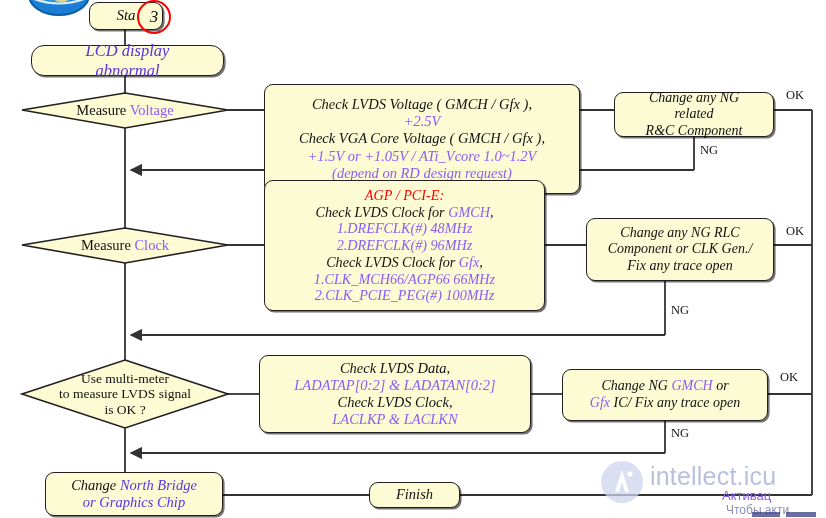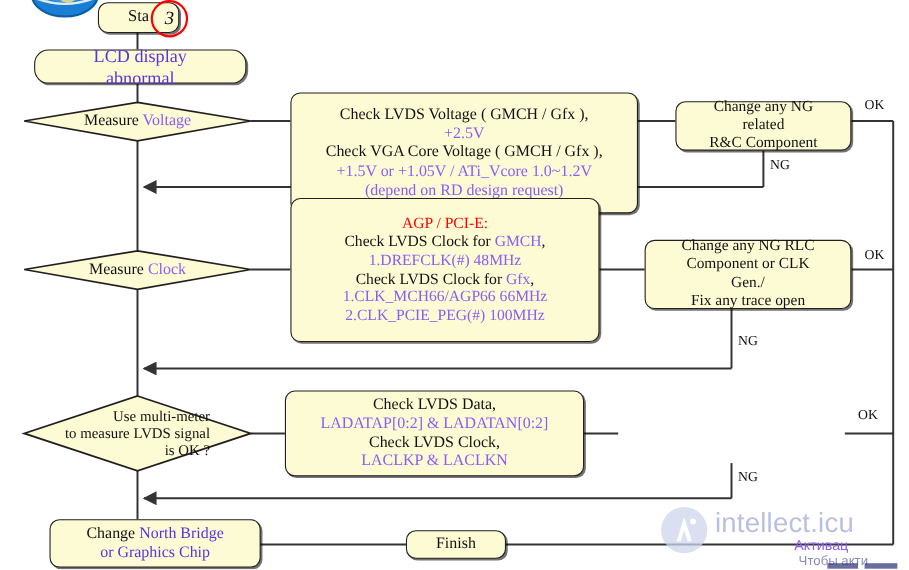--- a/index.html
+++ b/index.html
@@ -32,21 +32,21 @@
     border-radius: 9px;
     box-shadow: 1.6px 1.6px 0 rgba(0,0,0,0.55);
     display: flex;
     align-items: center;
     justify-content: center;
     text-align: center;
     color: #111111;
     line-height: 1.18;
     z-index: 3;
   }
-  .node .inner { width: 100%; padding: 0 20px; }
+  .node .inner { width: 100%; padding: 0 20px; font-style: italic; }
   .blue { color: #8b5cf6; }
   .red  { color: #ff0000; }
   .vio  { color: #5a32e0; }
   .blk  { color: #111111; }
 
   
   .diamond {
     position: absolute;
     z-index: 3;
   }
@@ -228,21 +228,21 @@
     </div>
   </div>
 
   <div class="diamond" style="left:22px; top:228px; width:206px; height:35px;">
     <div class="dlabel" style="font-size:14.5px;">
       <span><span class="blk">Measure </span><span class="blue">Clock</span></span>
     </div>
   </div>
 
   <div class="diamond" style="left:22px; top:360px; width:206px; height:68px;">
-    <div class="dlabel" style="font-size:13.5px;text-align:right;">
+    <div class="dlabel" style="font-size:13.5px;">
       <span>
         <span>Use multi-meter</span><br>
         <span>to measure LVDS signal</span><br>
         <span>is OK ?</span>
       </span>
     </div>
   </div>
 
   <div class="node" style="left:264px; top:51px; width:316px; height:110px; font-size:14.5px;margin-top:33px;">
     <div class="inner">
@@ -252,20 +252,21 @@
       <div class="blue">+1.5V or +1.05V / ATi_Vcore 1.0~1.2V</div>
       <div class="blue">(depend on RD design request)</div>
     </div>
   </div>
 
   <div class="node" style="left:264px; top:180px; width:281px; height:131px; font-size:14.2px;">
     <div class="inner">
       <div class="red">AGP / PCI-E:</div>
       <div><span>Check LVDS Clock for </span><span class="blue">GMCH</span><span>,</span></div>
       <div class="blue">1.DREFCLK(#) 48MHz</div>
+      <div class="blue">2.DREFCLK(#) 96MHz</div>
       <div><span>Check LVDS Clock for </span><span class="blue">Gfx</span><span>,</span></div>
       <div class="blue">1.CLK_MCH66/AGP66  66MHz</div>
       <div class="blue">2.CLK_PCIE_PEG(#)  100MHz</div>
     </div>
   </div>
 
   <div class="node" style="left:259px; top:355px; width:272px; height:78px; font-size:14.5px;">
     <div class="inner">
       <div>Check LVDS Data,</div>
       <div class="blue">LADATAP[0:2] &amp; LADATAN[0:2]</div>
@@ -282,22 +283,28 @@
   </div>
 
   <div class="node" style="left:586px; top:218px; width:188px; height:63px; font-size:14px;">
     <div class="inner">
       <div>Change any NG RLC</div>
       <div>Component or CLK Gen./</div>
       <div>Fix any trace open</div>
     </div>
   </div>
 
-
-  <div class="node" style="left:45px; top:472px; width:192px; height:44px; font-size:14.5px;">
+  <div class="node" style="left:562px; top:369px; width:206px; height:52px; font-size:14px;">
+    <div class="inner">
+      <div><span>Change NG </span><span class="blue">GMCH</span><span> or</span></div>
+      <div><span class="blue">Gfx</span><span> IC/ Fix any trace open</span></div>
+    </div>
+  </div>
+
+  <div class="node" style="left:45px; top:472px; width:178px; height:44px; font-size:14.5px;">
     <div class="inner">
       <div><span class="blk">Change </span><span class="vio">North Bridge</span></div>
       <div class="vio">or Graphics Chip</div>
     </div>
   </div>
 
   <div class="node" style="left:369px; top:482px; width:91px; height:26px; font-size:14.5px;">
     <div class="inner"><span>Finish</span></div>
   </div>
 

